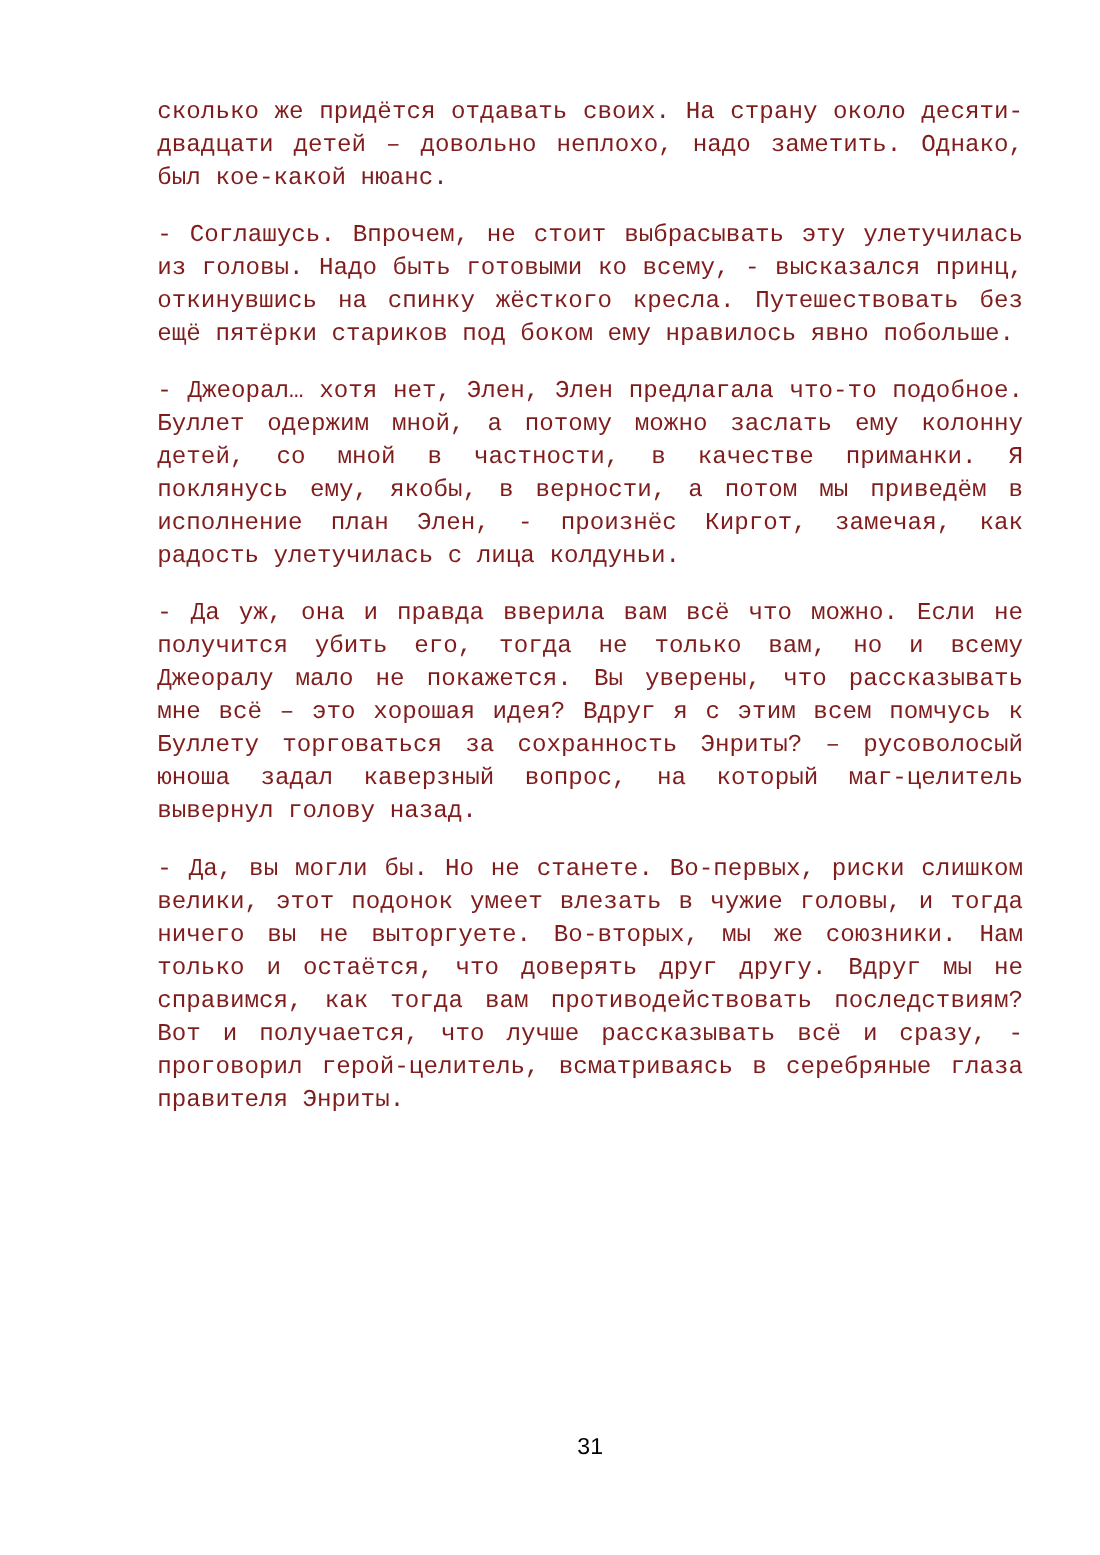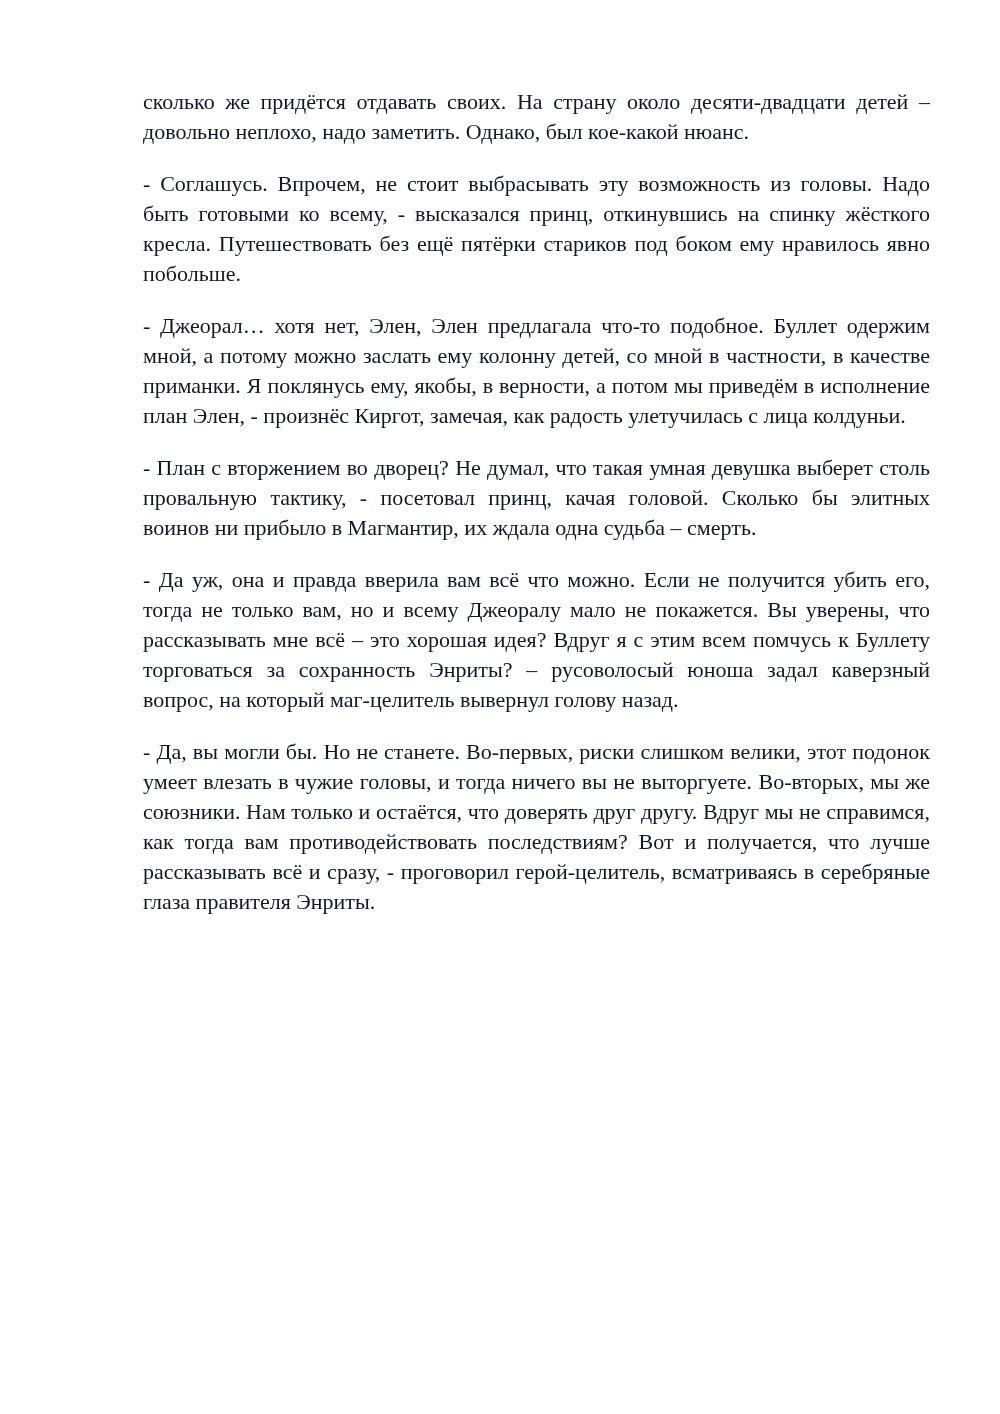--- a/index.html
+++ b/index.html
@@ -16,24 +16,24 @@
   .page {
     position: absolute;
     inset: 0;
     background: #ffffff;
   }
   .text-block {
     position: absolute;
     left: 143px;
     top: 87px;
     width: 787px;
-    font-family: Liberation Serif, serif;
+    font-family: Liberation Mono, monospace;
     font-size: 22px;
     line-height: 30px;
-    color: #0f172a;
+    color: #7f1d1d;
     text-align: justify;
     text-justify: inter-word;
   }
   .text-block p {
     margin: 0 0 22px 0;
     padding: 0;
   }
   .page-number {
     position: absolute;
     left: 143px;
@@ -44,19 +44,19 @@
     font-size: 21px;
     color: #000000;
   }
 </style>
 </head>
 <body>
 
 <div class="page">
   <div class="text-block">
       <p>сколько же придётся отдавать своих. На страну около десяти-двадцати детей – довольно неплохо, надо заметить. Однако, был кое-какой нюанс.</p>
-      <p>- Соглашусь. Впрочем, не стоит выбрасывать эту возможность из головы. Надо быть готовыми ко всему, - высказался принц, откинувшись на спинку жёсткого кресла. Путешествовать без ещё пятёрки стариков под боком ему нравилось явно побольше.</p>
+      <p>- Соглашусь. Впрочем, не стоит выбрасывать эту улетучилась из головы. Надо быть готовыми ко всему, - высказался принц, откинувшись на спинку жёсткого кресла. Путешествовать без ещё пятёрки стариков под боком ему нравилось явно побольше.</p>
       <p>- Джеорал… хотя нет, Элен, Элен предлагала что-то подобное. Буллет одержим мной, а потому можно заслать ему колонну детей, со мной в частности, в качестве приманки. Я поклянусь ему, якобы, в верности, а потом мы приведём в исполнение план Элен, - произнёс Киргот, замечая, как радость улетучилась с лица колдуньи.</p>
-      <p>- План с вторжением во дворец? Не думал, что такая умная девушка выберет столь провальную тактику, - посетовал принц, качая головой. Сколько бы элитных воинов ни прибыло в Магмантир, их ждала одна судьба – смерть.</p>
       <p>- Да уж, она и правда вверила вам всё что можно. Если не получится убить его, тогда не только вам, но и всему Джеоралу мало не покажется. Вы уверены, что рассказывать мне всё – это хорошая идея? Вдруг я с этим всем помчусь к Буллету торговаться за сохранность Энриты? – русоволосый юноша задал каверзный вопрос, на который маг-целитель вывернул голову назад.</p>
       <p>- Да, вы могли бы. Но не станете. Во-первых, риски слишком велики, этот подонок умеет влезать в чужие головы, и тогда ничего вы не выторгуете. Во-вторых, мы же союзники. Нам только и остаётся, что доверять друг другу. Вдруг мы не справимся, как тогда вам противодействовать последствиям? Вот и получается, что лучше рассказывать всё и сразу, - проговорил герой-целитель, всматриваясь в серебряные глаза правителя Энриты.</p>
     </div>
+  <div class="page-number">31</div>
 </div>
 
 </body></html>

